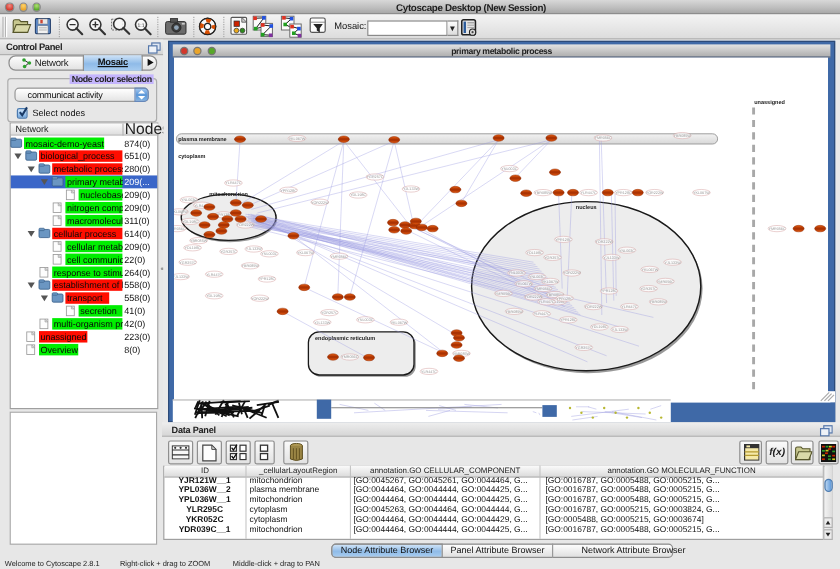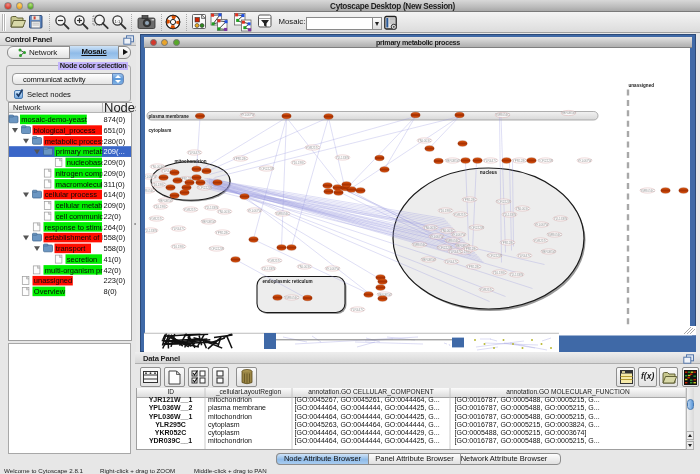--- a/index.html
+++ b/index.html
@@ -768,16 +768,16 @@
 <div class="abs" style="left:686.5px;top:399px;width:7.5px;height:11px;background:linear-gradient(90deg,#b7d4f2,#5a96d8);border-radius:4px;border:0.5px solid #4a7ab0;"></div>
 <div class="abs" style="left:686px;top:430.5px;width:8px;height:9px;background:#ececec;border:1px solid #b0b0b0;"></div>
 <div class="abs" style="left:688px;top:434px;width:0;height:0;border-left:2.2px solid transparent;border-right:2.2px solid transparent;border-bottom:3.5px solid #222;"></div>
 <div class="abs" style="left:686px;top:440.5px;width:8px;height:9px;background:#ececec;border:1px solid #b0b0b0;"></div>
 <div class="abs" style="left:688px;top:444px;width:0;height:0;border-left:2.2px solid transparent;border-right:2.2px solid transparent;border-top:3.5px solid #222;"></div>
 <div class="abs" style="left:276px;top:452.5px;width:285px;height:12.5px;background:linear-gradient(#fdfdfd,#e0e0e0);border:1px solid #8d8d8d;border-radius:4px;"></div>
 <div class="abs" style="left:276px;top:452.5px;width:93px;height:12.5px;background:linear-gradient(#cfe3f7,#8fbbe8 55%,#a8ccf0);border:1px solid #8d8d8d;border-radius:4px 0 0 4px;"></div>
 <div class="abs" style="left:460px;top:452.5px;width:1px;height:12.5px;background:#999;"></div>
 <div class="abs" style="left:276px;top:455px;font-size:7.5px;line-height:8.5px;white-space:nowrap;width:93px;text-align:center;color:#111;">Node Attribute Browser</div>
 <div class="abs" style="left:369px;top:455px;font-size:7.5px;line-height:8.5px;white-space:nowrap;width:91px;text-align:center;color:#111;">Panel Attribute Browser</div>
-<div class="abs" style="left:454px;top:455px;font-size:7.5px;line-height:8.5px;white-space:nowrap;width:100px;text-align:center;color:#111;">Network Attribute Browser</div>
+<div class="abs" style="left:478px;top:455px;font-size:7.5px;line-height:8.5px;white-space:nowrap;width:100px;text-align:center;color:#111;">Network Attribute Browser</div>
 <div class="abs" style="left:4px;top:466.5px;font-size:6.2px;line-height:7.2px;white-space:nowrap;color:#222;">Welcome to Cytoscape 2.8.1</div>
 <div class="abs" style="left:100px;top:466.5px;font-size:6.2px;line-height:7.2px;white-space:nowrap;color:#222;">Right-click + drag to ZOOM</div>
 <div class="abs" style="left:194px;top:466.5px;font-size:6.2px;line-height:7.2px;white-space:nowrap;color:#222;">Middle-click + drag to PAN</div>
 
 </body></html>

